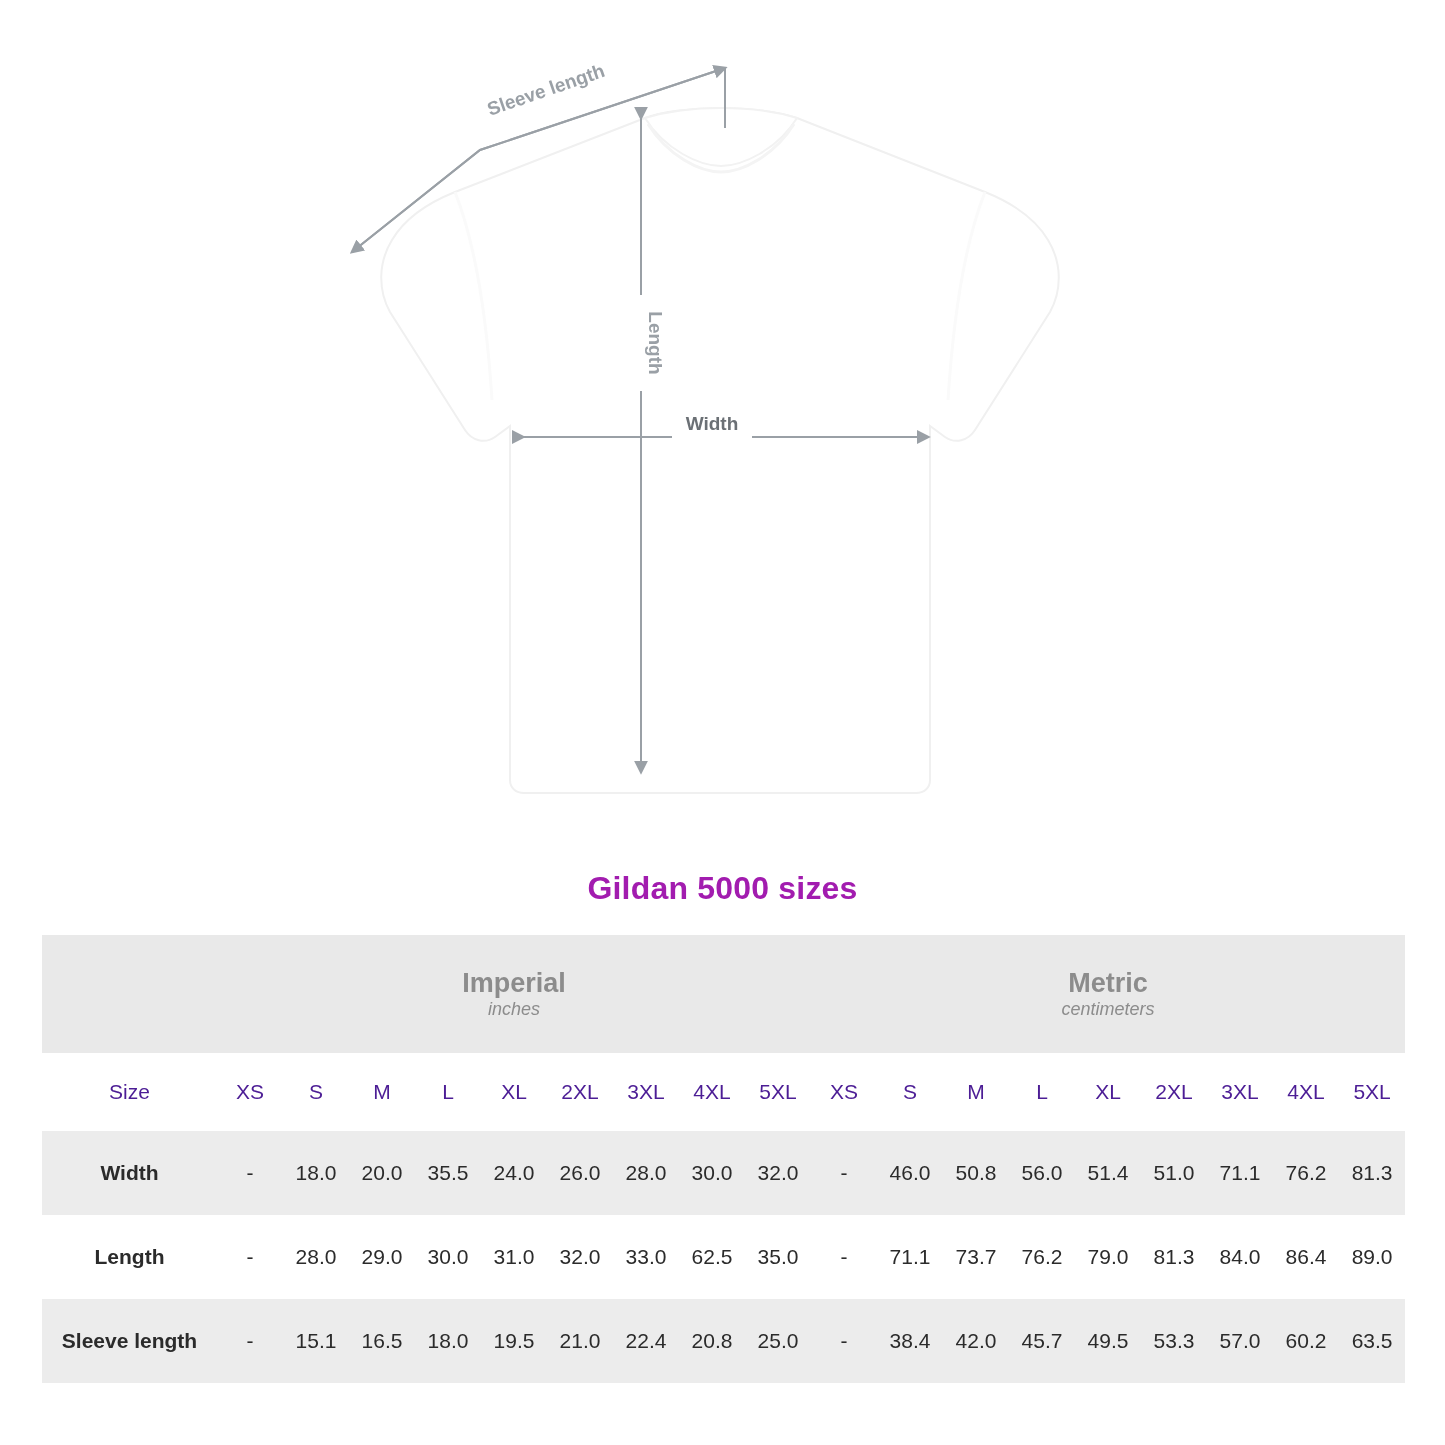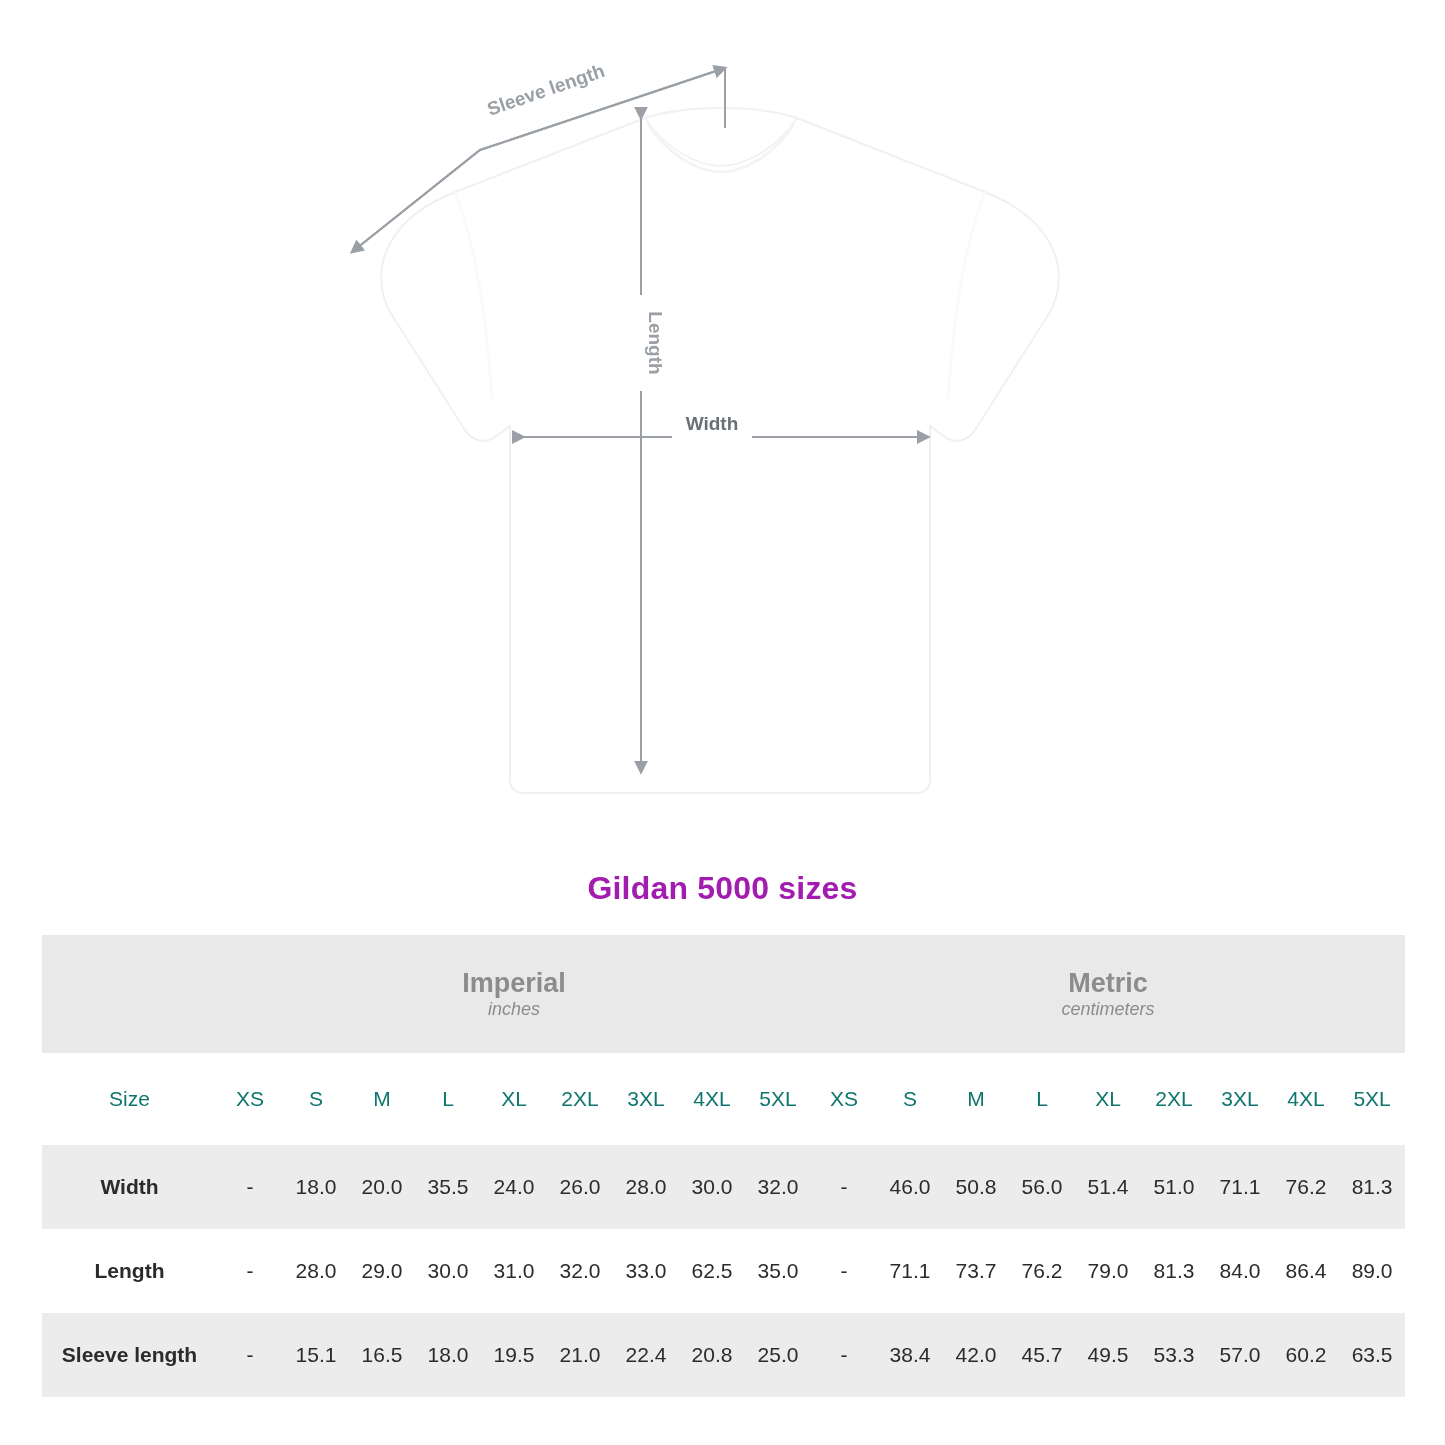--- a/index.html
+++ b/index.html
@@ -80,24 +80,24 @@
     line-height: 1.15;
   }
   .unit-sub {
     font-size: 18px;
     font-style: italic;
     color: #8c8c8c;
   }
 
   
   .head-row td {
-    height: 92px;
+    height: 78px;
     font-size: 21px;
     font-weight: bold;
-    color: #0f766e;
+    color: #4c1d95;
     background: #ffffff;
   }
   .head-row td.rowlabel {
     font-size: 21px;
   }
 
   
   .data-row td {
     height: 84px;
     font-size: 21px;

